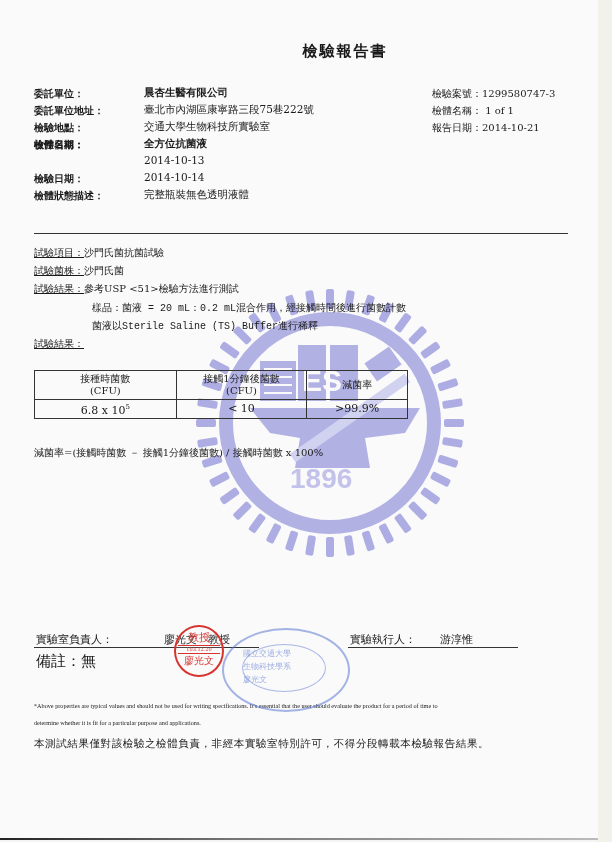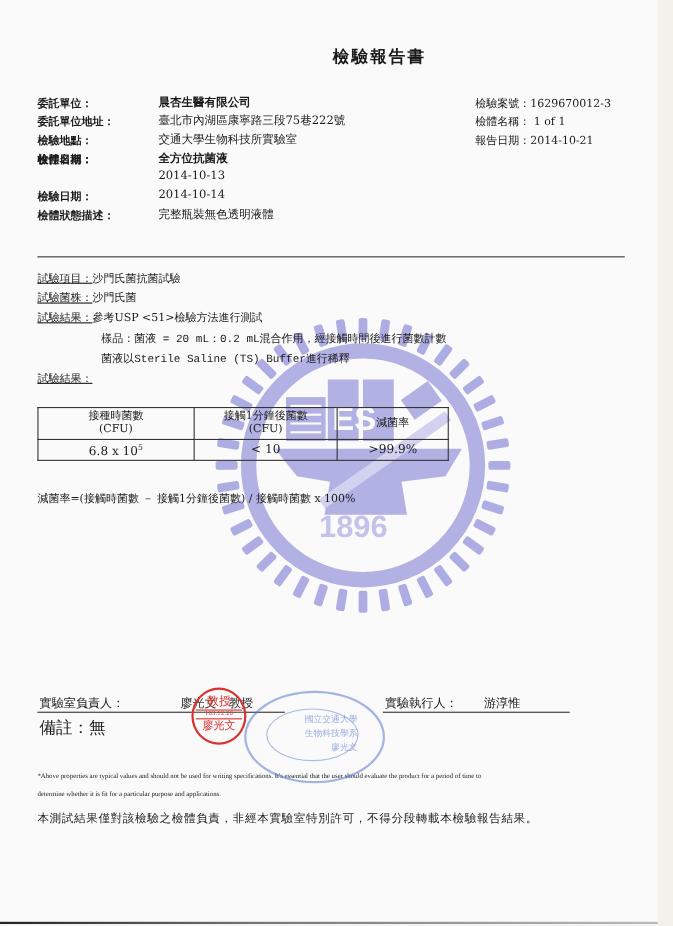--- a/index.html
+++ b/index.html
@@ -55,21 +55,21 @@
     border: 2px solid #d8332e; border-radius: 50%; z-index: 4;
     color: #d8332e; text-align: center; font-size: 10px; line-height: 12px;
     background: rgba(255,255,255,0.1);
   }
   .stamp-red .top { margin-top: 5px; font-size: 11px; }
   .stamp-red .mid { font-size: 5px; border-top: 1px solid #d8332e; border-bottom: 1px solid #d8332e; margin: 1px 2px; line-height: 7px; }
   .stamp-red .bot { font-size: 10px; }
   .stamp-blue {
     position: absolute; left: 222px; top: 628px; width: 124px; height: 80px;
     border: 2px solid rgba(90,120,210,0.55); border-radius: 50%; z-index: 4;
-    color: rgba(90,120,210,0.6); text-align: right; font-size: 8px;
+    color: rgba(90,120,210,0.6); text-align: left; font-size: 8px;
   }
   .stamp-blue .inner {
     position: absolute; left: 18px; top: 14px; width: 84px; height: 48px;
     border: 1px solid rgba(90,120,210,0.5); border-radius: 50%;
     line-height: 13px; padding-top: 2px; box-sizing: border-box;
   }
 </style>
 </head>
 <body>
 
@@ -160,21 +160,21 @@
     <div class="abs lbl" style="top:138px">收件日期：</div>
     <div class="abs val" style="top:154px">2014-10-13</div>
 
     <div class="abs lbl" style="top:172px">檢驗日期：</div>
     <div class="abs val" style="top:171px">2014-10-14</div>
 
     <div class="abs lbl" style="top:189px">檢體狀態描述：</div>
     <div class="abs val" style="top:188px">完整瓶裝無色透明液體</div>
 
     <div class="abs rlbl" style="top:87px">
-      <span>檢驗案號：</span><span>1629670012-3</span>
+      <span>檢驗案號：</span><span>1299580747-3</span>
     </div>
     <div class="abs rlbl" style="top:104px">
       <span>檢體名稱：</span><span> 1 of 1</span>
     </div>
     <div class="abs rlbl" style="top:121px">
       <span>報告日期：</span><span>2014-10-21</span>
     </div>
 
     <div class="hr"></div>
 

